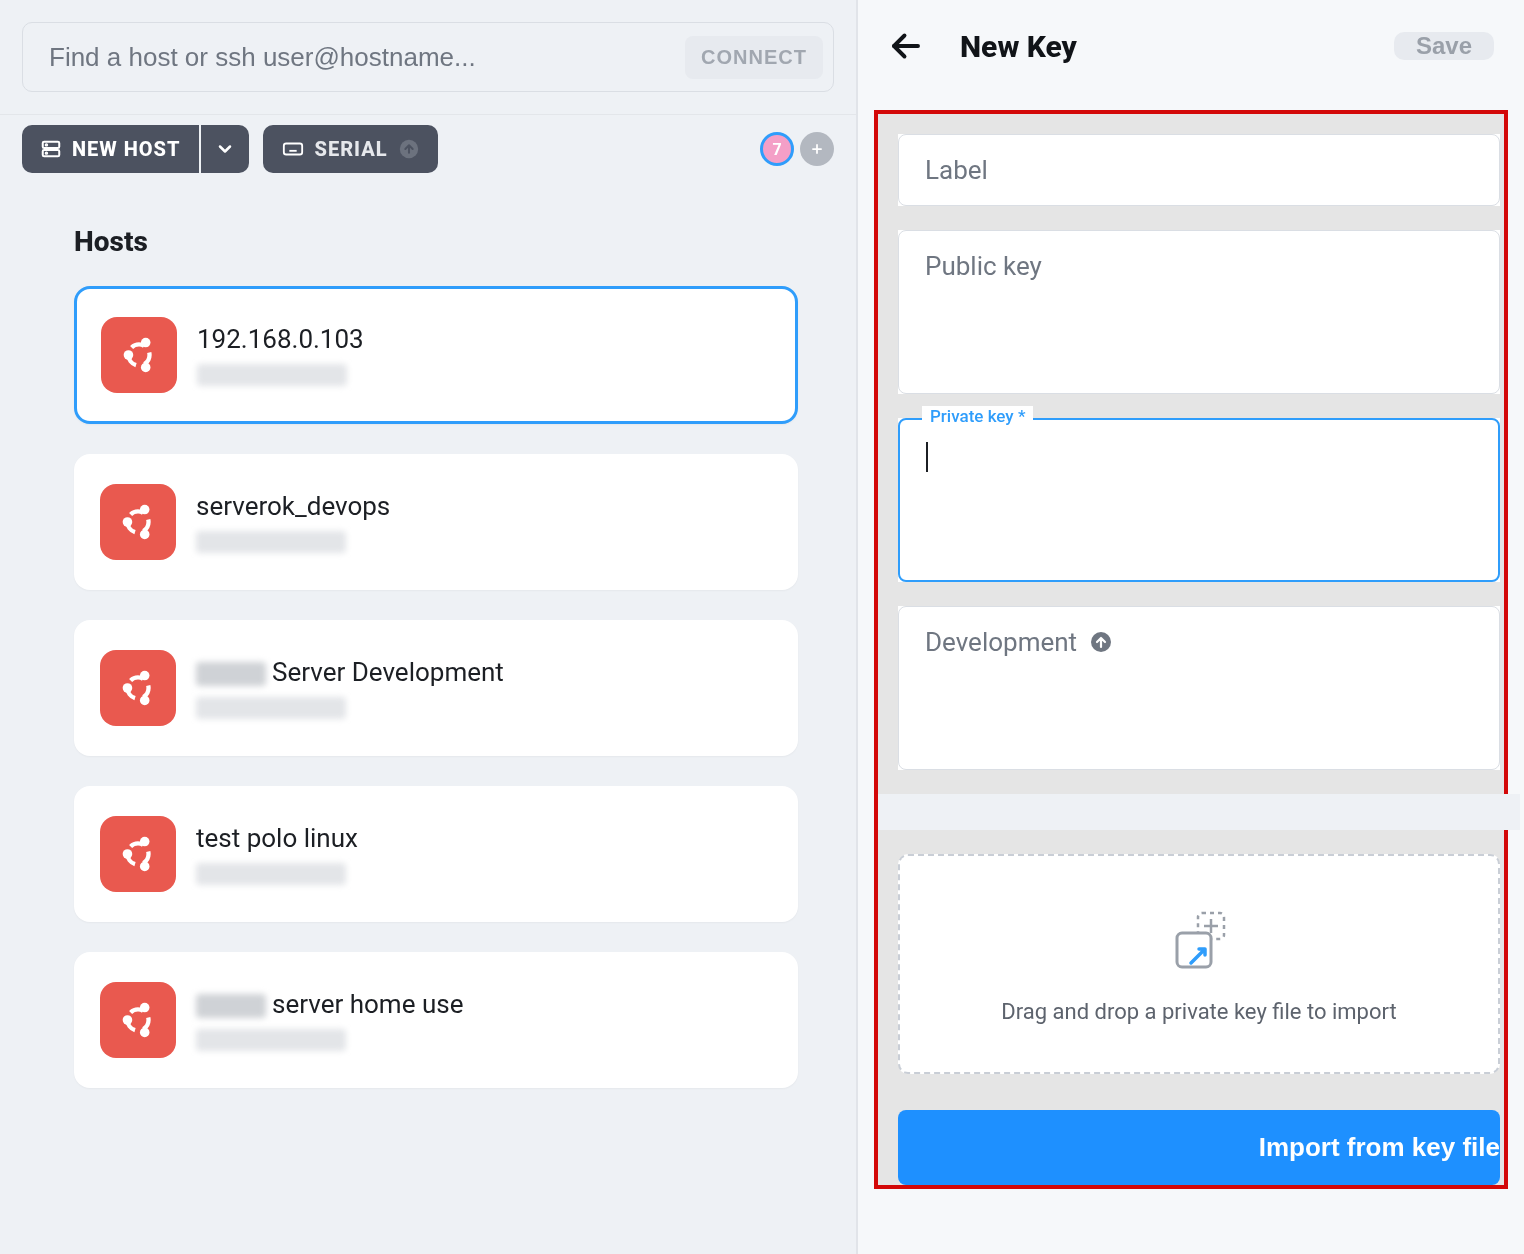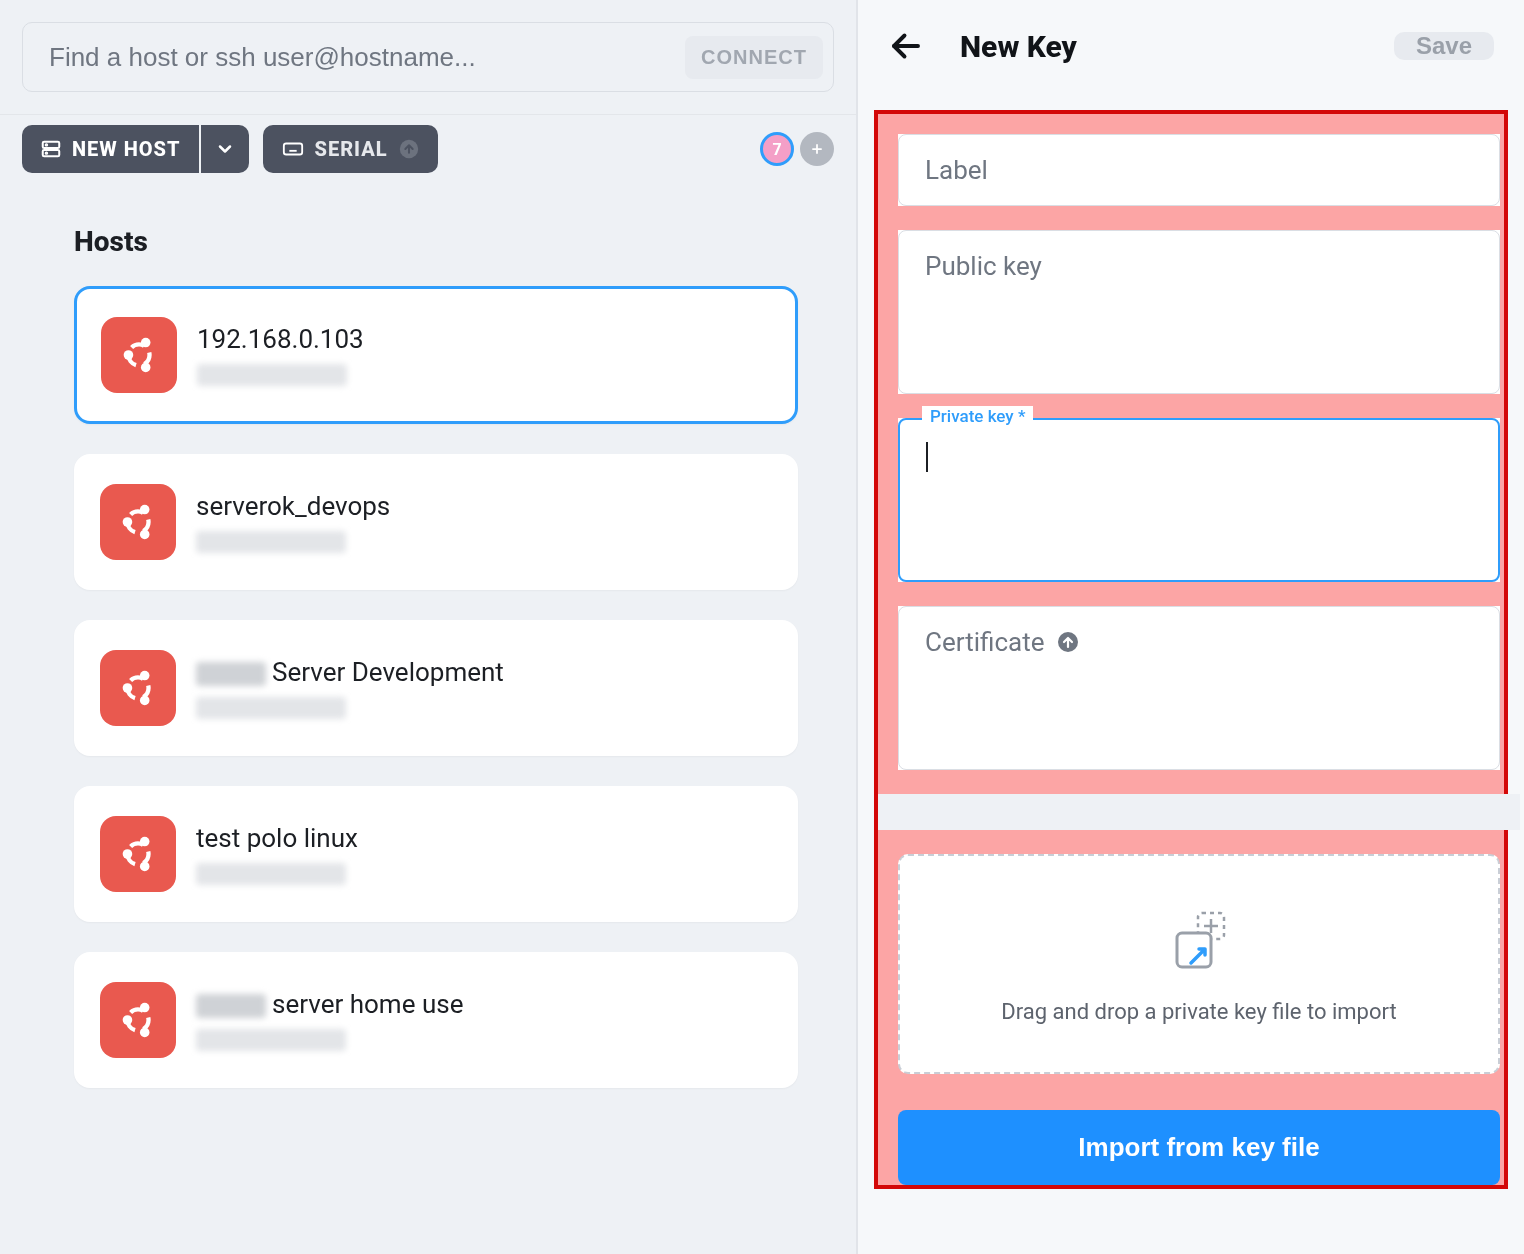--- a/index.html
+++ b/index.html
@@ -45,42 +45,42 @@
 
     
     .r-header { display:flex; align-items:center; justify-content:space-between; padding: 24px 30px 22px 26px; gap: 36px; }
     .r-header-left { display:flex; align-items:center; gap: 32px; }
     .back-btn { background:none; border:none; cursor:pointer; padding:4px; }
     .r-title { font-size:30px; font-weight:800; color:#111418; }
     .save-btn { background:#e7eaef; color:#9aa0a9; font-size:24px; font-weight:700; border:none; border-radius:10px; padding:0 22px; }
 
     
     .r-body { flex:1; padding: 20px 16px 0 16px; overflow:auto; }
-    .red-box { border:4px solid #d30808; padding: 20px 4px 0 20px; background:#fca5a5; }
+    .red-box { border:4px solid #d30808; padding: 20px 4px 0 20px; background:#e5e5e5; }
 
     
     .field { position:relative; margin-bottom: 24px; background:#fff; }
     .field-box { border:1.5px solid #dadee4; border-radius:8px; padding: 20px 26px; background:#fff; }
     .field-box.tall { min-height: 164px; }
     .field-placeholder { color:#6f7681; font-size:26px; display:flex; align-items:center; gap:12px; }
 
     .field.focused .field-box { border:2px solid #2f9dfb; }
     .float-label { position:absolute; top:-12px; left:24px; background:#fff; padding:0 8px; font-size:17px; color:#2f9dfb; font-weight:500; }
     .caret { display:inline-block; width:2px; height:30px; background:#1c1f24; animation: blink 1.1s step-end infinite; vertical-align:middle; margin-top:2px; }
     @keyframes blink { 50% { opacity:0; } }
 
     
     .section-gap { height:36px; margin: 8px -20px 24px -20px; background:#eef1f5; }
 
     
     .dropzone { border:2px dashed #c9ced6; border-radius:10px; height:220px; display:flex; flex-direction:column; align-items:center; justify-content:center; gap:22px; background:#fff; }
     .dz-text { color:#5d636d; font-size:22px; }
 
     
-    .import-btn { width:100%; margin-top: 36px; background:#1e90ff; color:#fff; font-size:26px; font-weight:700; border:none; border-radius:8px; padding:22px 0; }
+    .import-btn { width:100%; margin-top: 36px; background:#1e90ff; color:#fff; font-size:26px; font-weight:700; border:none; border-radius:8px; padding:22px 0;text-align:right; }
 
     
     svg { display:block; }
   </style>
 </head>
 <body>
 
 <div class="app">
 
   <div class="left">
@@ -258,21 +258,21 @@
         <div class="field focused">
           <span class="float-label">Private key *</span>
           <div class="field-box tall">
             <span class="caret"></span>
           </div>
         </div>
 
         <div class="field">
           <div class="field-box tall">
             <div class="field-placeholder">
-              <span>Certificate</span>
+              <span>Development</span>
               <span>
                 <svg width="24" height="24" viewBox="0 0 24 24">
                     <circle cx="12" cy="12" r="10" fill="#6f7681"></circle>
                     <path d="M12 17 V8 M8 12 L12 8 L16 12" stroke="#fff" stroke-width="2.2" fill="none" stroke-linecap="round" stroke-linejoin="round"></path>
                   </svg>
               </span>
             </div>
           </div>
         </div>
 

